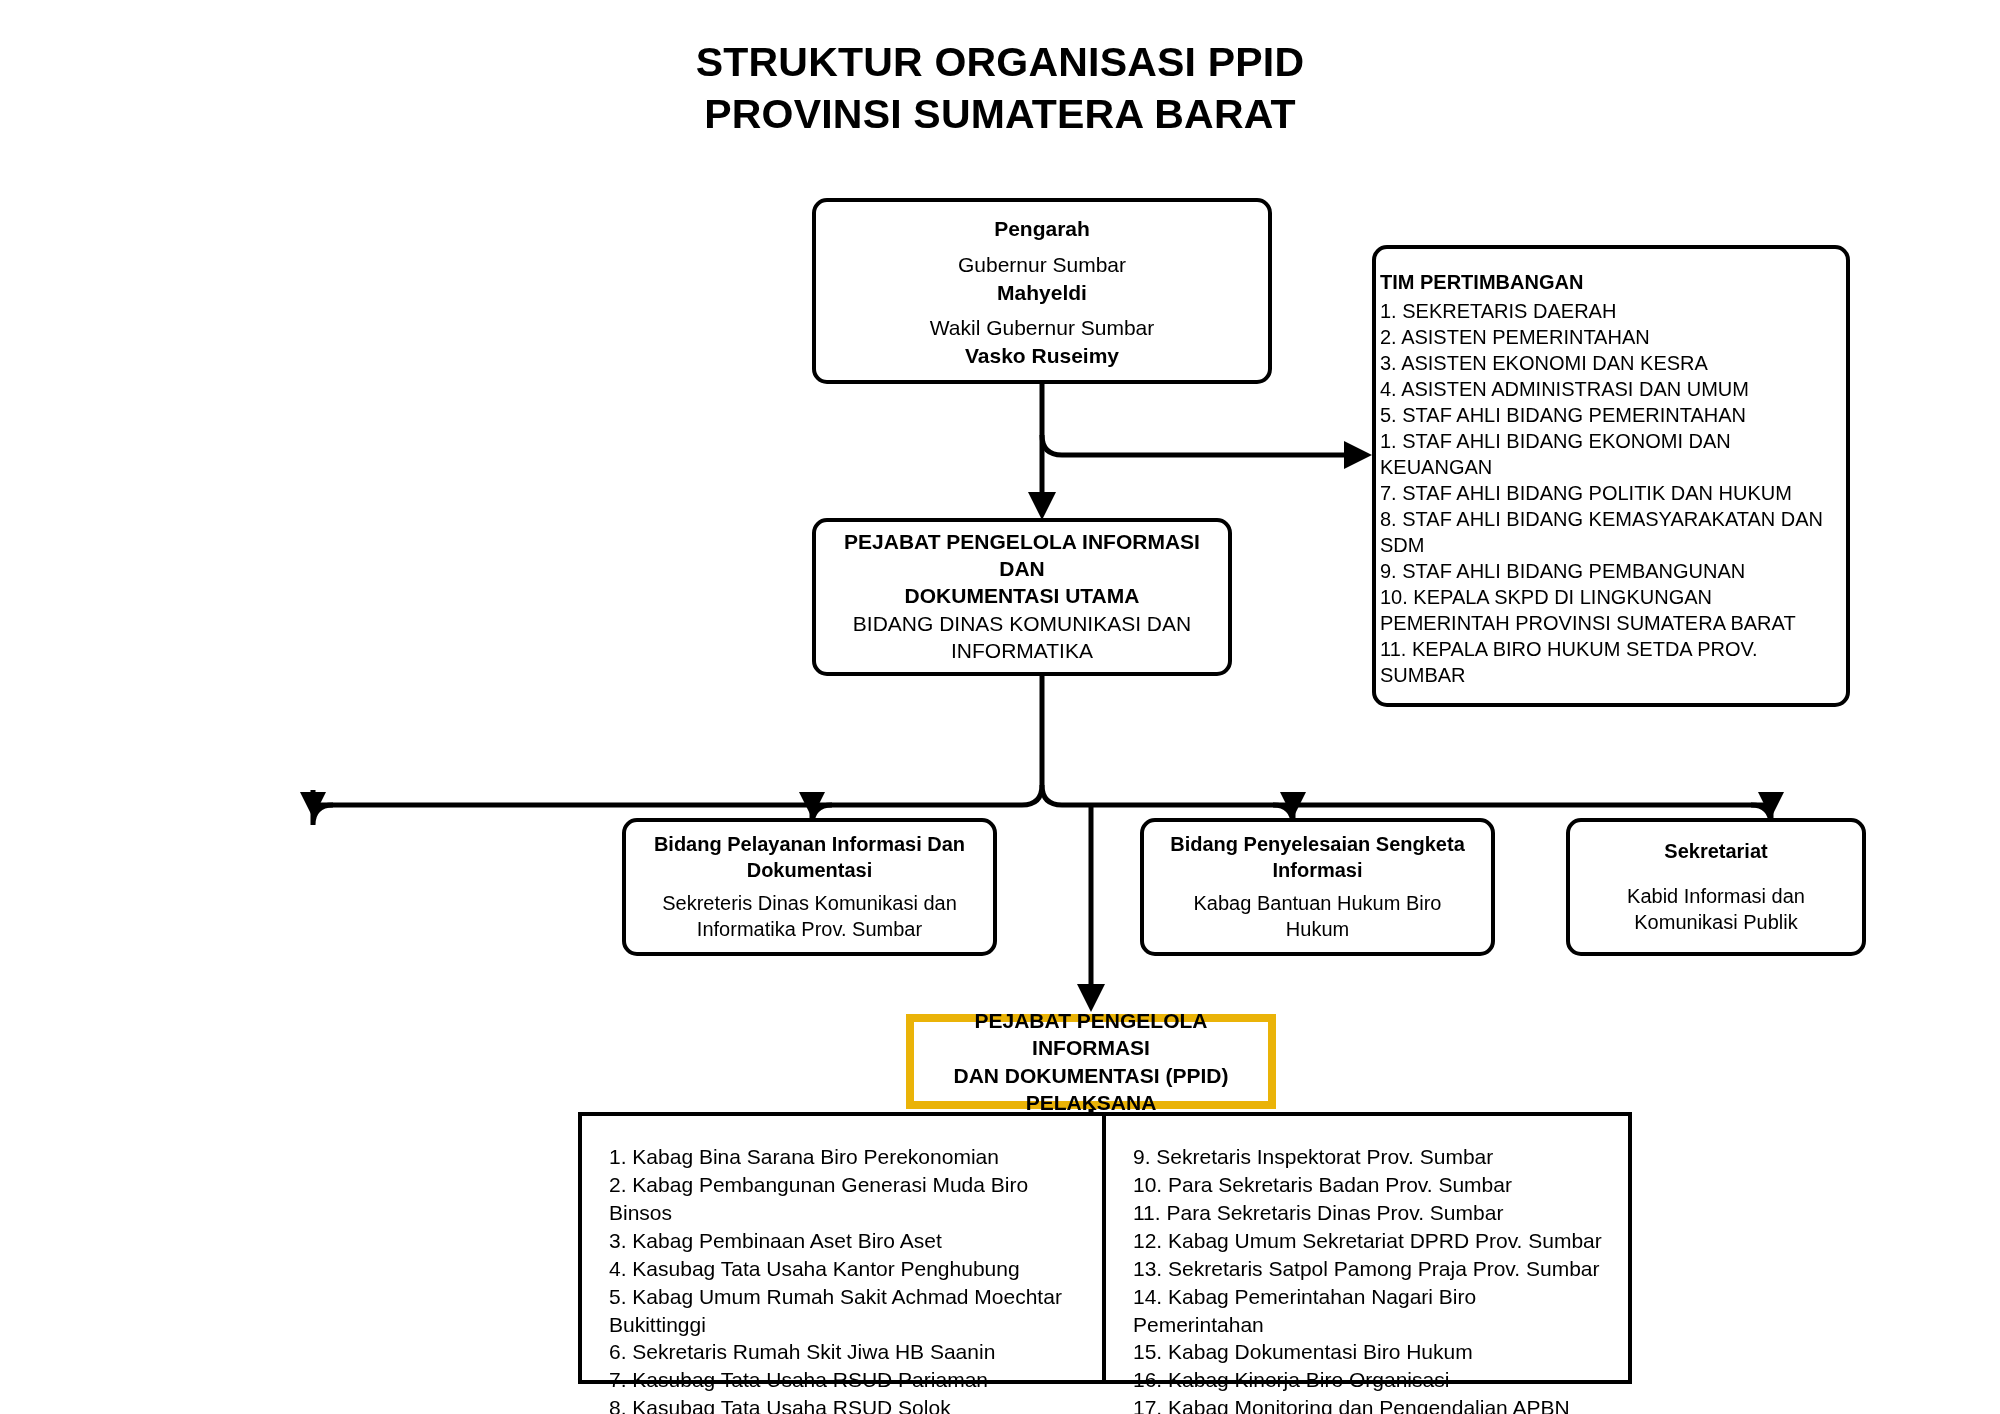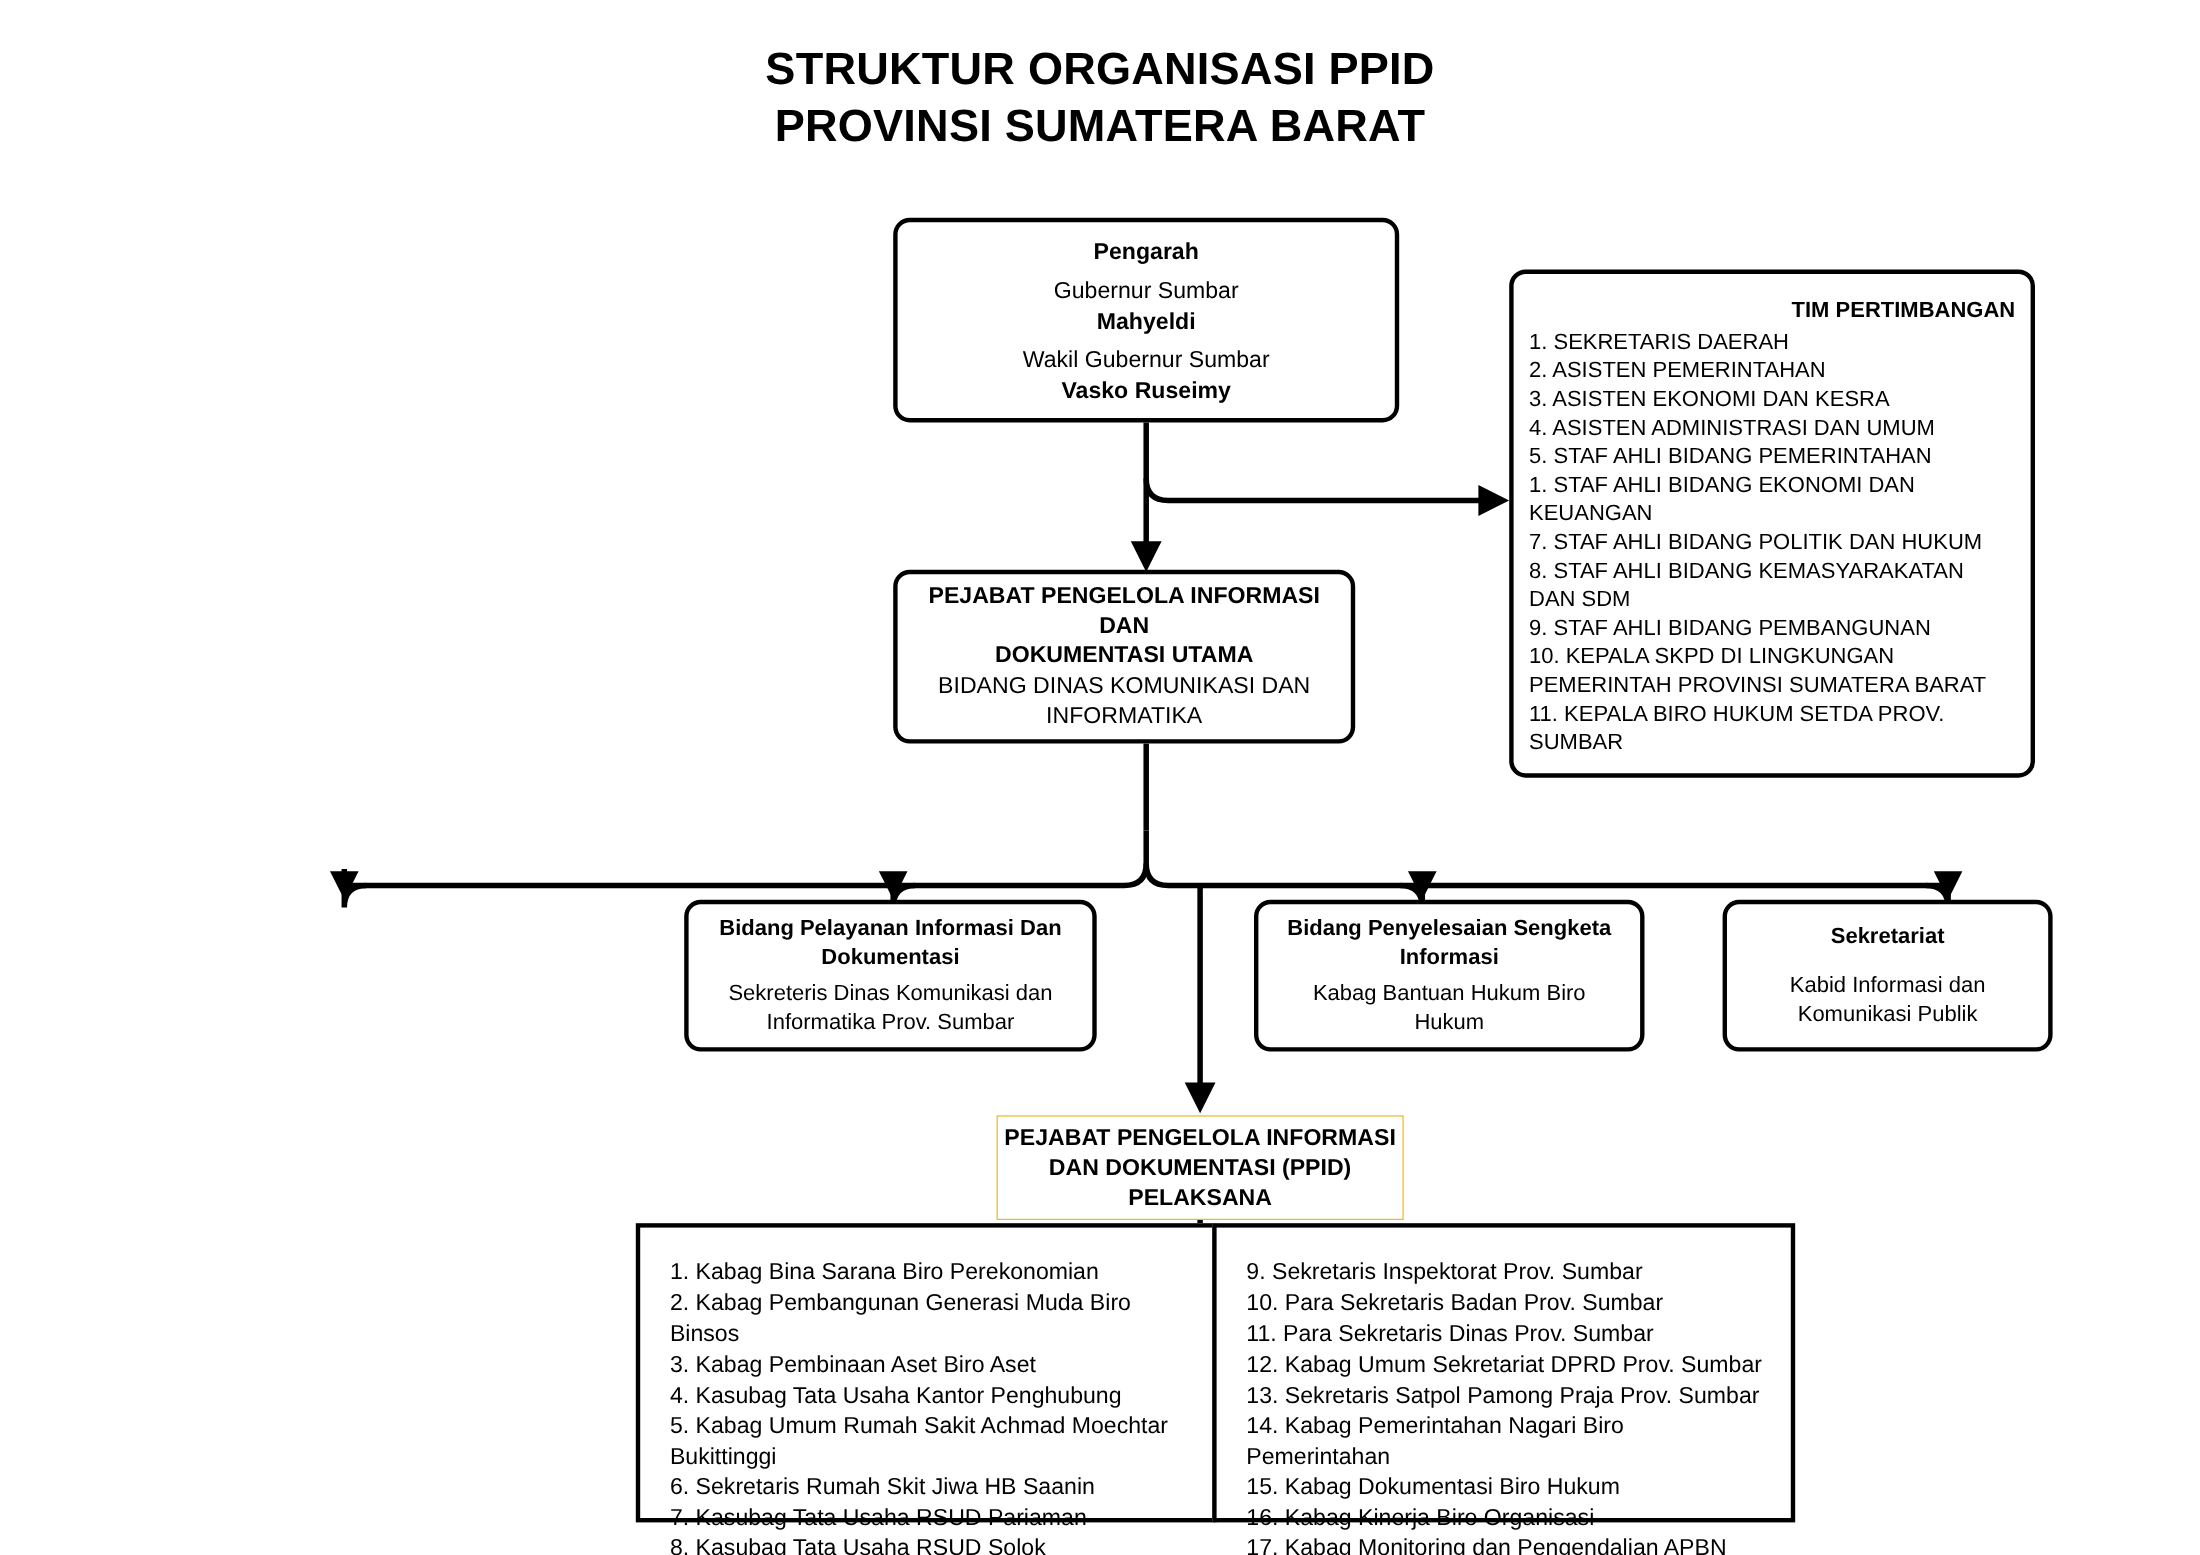--- a/index.html
+++ b/index.html
@@ -72,23 +72,23 @@
   #node-pengarah .hdr { font-size: 21px; }
   #node-pengarah .line-norm { font-size: 21px; line-height: 1.34; }
   #node-pengarah .line-bold { font-size: 21px; font-weight: bold; line-height: 1.34; }
 
   
   #node-tim {
     left: 1372px;
     top: 245px;
     width: 478px;
     height: 462px;
-    align-items: flex-end;
+    align-items: flex-start;
     justify-content: flex-start;
-    padding: 22px 14px 14px 14px;
+    padding: 22px 14px 14px 4px;
     text-align: left;
   }
   #node-tim .tim-title {
     font-weight: bold;
     font-size: 20px;
     text-align: center;
     margin-bottom: 4px;
   }
   #node-tim ol {
     margin: 0;
@@ -122,21 +122,21 @@
   .bidang .sub { font-size: 20px; }
 
   
   #node-pelaksana {
     position: absolute;
     box-sizing: border-box;
     left: 906px;
     top: 1014px;
     width: 370px;
     height: 95px;
-    border: 1px solid #eab308;
+    border: 8px solid #eab308;
     background: #ffffff;
     display: flex;
     flex-direction: column;
     justify-content: center;
     align-items: center;
     text-align: center;
     z-index: 6;
   }
   #node-pelaksana .hdr {
     font-weight: bold;

